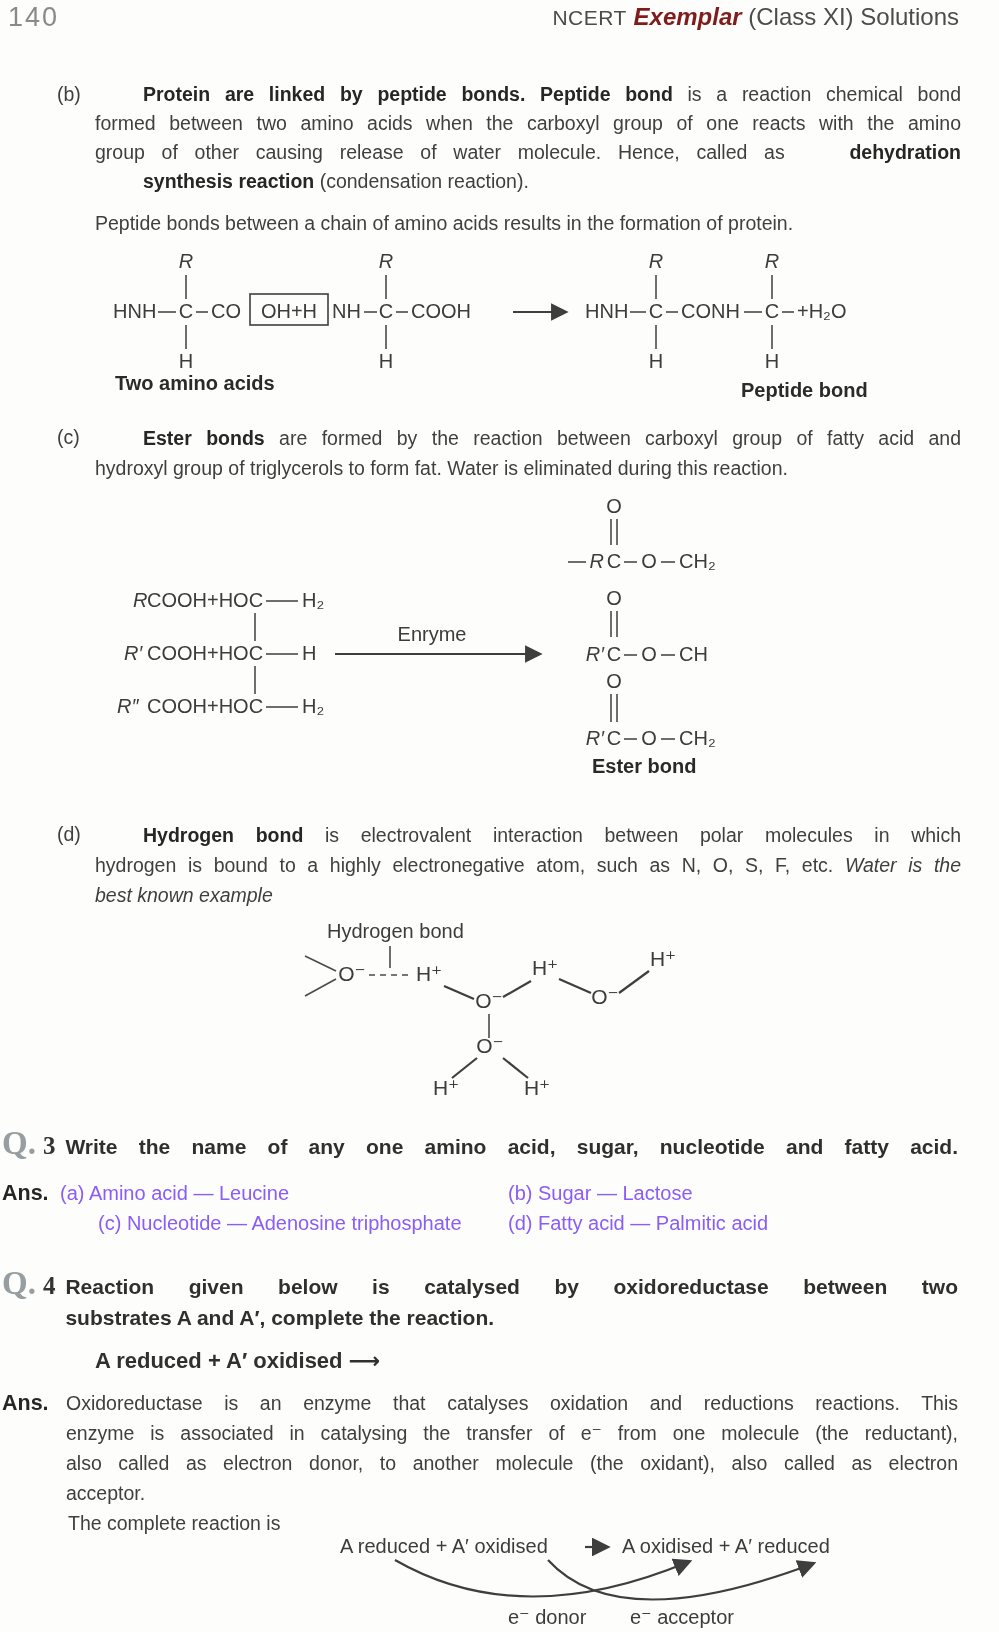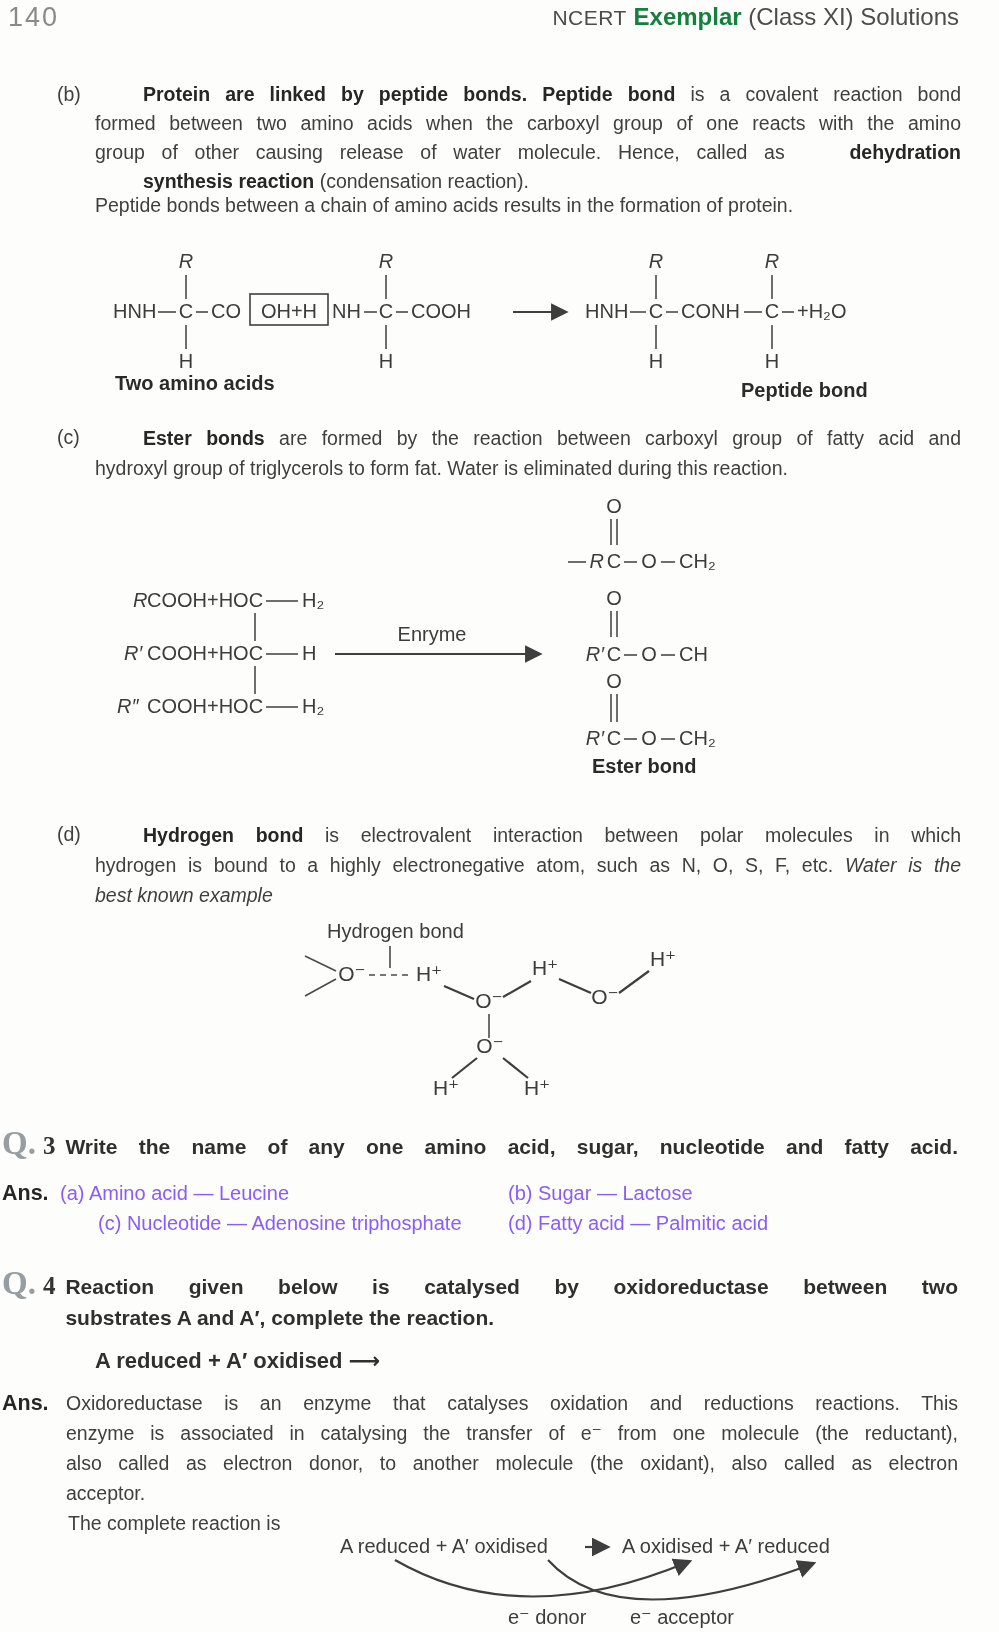--- a/index.html
+++ b/index.html
@@ -7,21 +7,21 @@
     position:relative;width:999px;height:1632px;margin:0 auto;
     background:#fdfdfb;overflow:hidden;
     font-family:"Liberation Sans","DejaVu Sans",sans-serif;
     color:#3f3f3f;
   }
   .abs{position:absolute;}
   
   .pageno{left:8px;top:2px;font-size:27px;color:#8a8a8a;letter-spacing:2px;}
   .htitle{right:40px;top:3px;font-size:24px;color:#4c4c4c;white-space:nowrap;}
   .htitle .brand{font-size:21px;letter-spacing:.5px;}
-  .htitle .bold{font-weight:bold;color:#15803d;}
+  .htitle .bold{font-weight:bold;color:#7f1d1d;font-style:italic;}
   
   .para{font-size:19.5px;line-height:29px;color:#3f3f3f;}
   .para .b{font-weight:bold;color:#262626;margin-left:48px;}
   .para .i{font-style:italic;}
   .plabel{position:absolute;left:57px;font-size:19.5px;line-height:29px;}
   .ptext{position:absolute;left:95px;width:866px;}
   .jl{text-align:justify;text-align-last:justify;}
   .ll{text-align:left;}
   .lh30{line-height:30px;}
   
@@ -50,26 +50,26 @@
 <div class="page">
 
   <div class="abs pageno">140</div>
   <div class="abs htitle">
     <span class="brand">NCERT</span>
     <span class="bold">Exemplar</span><span> (Class XI) Solutions</span>
   </div>
 
   <div class="plabel" style="top:80px">(b)</div>
   <div class="ptext para" style="top:80px">
-    <div class="jl"><span class="b">Protein are linked by peptide bonds. Peptide bond</span><span> is a covalent reaction bond</span></div>
+    <div class="jl"><span class="b">Protein are linked by peptide bonds. Peptide bond</span><span> is a reaction chemical bond</span></div>
     <div class="jl"><span>formed between two amino acids when the carboxyl group of one reacts with the amino</span></div>
     <div class="jl"><span>group of other causing release of water molecule. Hence, called as </span><span class="b">dehydration</span></div>
     <div class="ll"><span class="b">synthesis reaction</span><span> (condensation reaction).</span></div>
   </div>
-  <div class="ptext para" style="top:191px">
+  <div class="ptext para" style="top:209px">
     <div class="ll"><span>Peptide bonds between a chain of amino acids results in the formation of protein.</span></div>
   </div>
 
   <svg class="abs" style="left:0;top:233px" width="999" height="175" viewBox="0 0 999 175">
     <defs>
       <marker id="mh" viewBox="0 0 10 10" refX="8.5" refY="5" markerWidth="8" markerHeight="8" orient="auto-start-reverse">
         <path d="M0,0 L10,5 L0,10 z" fill="#3e3e3e"></path>
       </marker>
     </defs>
 

